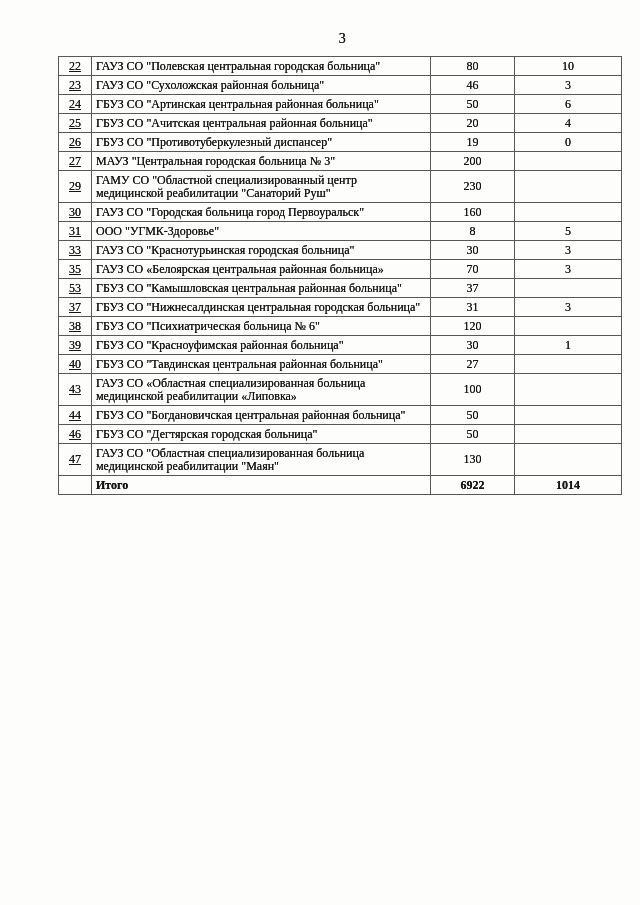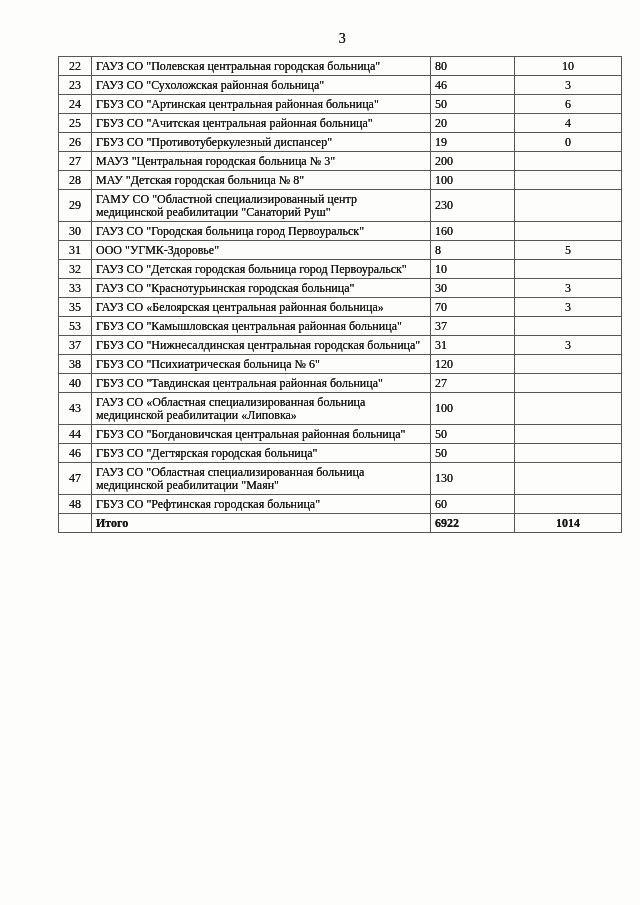--- a/index.html
+++ b/index.html
@@ -33,23 +33,23 @@
   }
   table.doc-table td {
     border: 1px solid #575757;
     font-size: 12px;
     line-height: 13px;
     padding: 2.5px 4px;
     vertical-align: middle;
     text-shadow: 0 0 0.45px #1a1a1a;
     overflow: hidden;
   }
-  td.c-num  { text-align: center; padding-left: 1px; padding-right: 1px; }
+  td.c-num  { text-align: center; padding-left: 1px; padding-right: 1px; text-decoration: underline; }
   td.c-name { text-align: left; padding-left: 7px; padding-right: 14px; }
-  td.c-v1   { text-align: left; }
+  td.c-v1   { text-align: center; }
   td.c-v2   { text-align: center; }
   tr.total-row td { font-weight: bold; }
   tr.total-row td.c-name { text-shadow: 0 0 0.6px #000; }
 </style>
 </head>
 <body>
 
 <div class="sheet">
   <div class="page-number">3</div>
 
@@ -91,48 +91,36 @@
           <td class="c-v1">19</td>
           <td class="c-v2">0</td>
         </tr>
         <tr>
           <td class="c-num">27</td>
           <td class="c-name">МАУЗ "Центральная городская больница № 3"</td>
           <td class="c-v1">200</td>
           <td class="c-v2"></td>
         </tr>
         <tr>
-          <td class="c-num">28</td>
-          <td class="c-name">МАУ "Детская городская больница № 8"</td>
-          <td class="c-v1">100</td>
-          <td class="c-v2"></td>
-        </tr>
-        <tr>
           <td class="c-num">29</td>
           <td class="c-name">ГАМУ СО "Областной специализированный центр медицинской реабилитации "Санаторий Руш"</td>
           <td class="c-v1">230</td>
           <td class="c-v2"></td>
         </tr>
         <tr>
           <td class="c-num">30</td>
           <td class="c-name">ГАУЗ СО "Городская больница город Первоуральск"</td>
           <td class="c-v1">160</td>
           <td class="c-v2"></td>
         </tr>
         <tr>
           <td class="c-num">31</td>
           <td class="c-name">ООО "УГМК-Здоровье"</td>
           <td class="c-v1">8</td>
           <td class="c-v2">5</td>
-        </tr>
-        <tr>
-          <td class="c-num">32</td>
-          <td class="c-name">ГАУЗ СО "Детская городская больница город Первоуральск"</td>
-          <td class="c-v1">10</td>
-          <td class="c-v2"></td>
         </tr>
         <tr>
           <td class="c-num">33</td>
           <td class="c-name">ГАУЗ СО "Краснотурьинская городская больница"</td>
           <td class="c-v1">30</td>
           <td class="c-v2">3</td>
         </tr>
         <tr>
           <td class="c-num">35</td>
           <td class="c-name">ГАУЗ СО «Белоярская центральная районная больница»</td>
@@ -151,20 +139,26 @@
           <td class="c-v1">31</td>
           <td class="c-v2">3</td>
         </tr>
         <tr>
           <td class="c-num">38</td>
           <td class="c-name">ГБУЗ СО "Психиатрическая больница № 6"</td>
           <td class="c-v1">120</td>
           <td class="c-v2"></td>
         </tr>
         <tr>
+          <td class="c-num">39</td>
+          <td class="c-name">ГБУЗ СО "Красноуфимская районная больница"</td>
+          <td class="c-v1">30</td>
+          <td class="c-v2">1</td>
+        </tr>
+        <tr>
           <td class="c-num">40</td>
           <td class="c-name">ГБУЗ СО "Тавдинская центральная районная больница"</td>
           <td class="c-v1">27</td>
           <td class="c-v2"></td>
         </tr>
         <tr>
           <td class="c-num">43</td>
           <td class="c-name">ГАУЗ СО «Областная специализированная больница медицинской реабилитации «Липовка»</td>
           <td class="c-v1">100</td>
           <td class="c-v2"></td>
@@ -180,26 +174,20 @@
           <td class="c-name">ГБУЗ СО "Дегтярская городская больница"</td>
           <td class="c-v1">50</td>
           <td class="c-v2"></td>
         </tr>
         <tr>
           <td class="c-num">47</td>
           <td class="c-name">ГАУЗ СО "Областная специализированная больница медицинской реабилитации "Маян"</td>
           <td class="c-v1">130</td>
           <td class="c-v2"></td>
         </tr>
-        <tr>
-          <td class="c-num">48</td>
-          <td class="c-name">ГБУЗ СО "Рефтинская городская больница"</td>
-          <td class="c-v1">60</td>
-          <td class="c-v2"></td>
-        </tr>
         <tr class="total-row">
           <td class="c-num"></td>
           <td class="c-name">Итого</td>
           <td class="c-v1">6922</td>
           <td class="c-v2">1014</td>
         </tr>
       </tbody>
   </table>
 </div>
 

